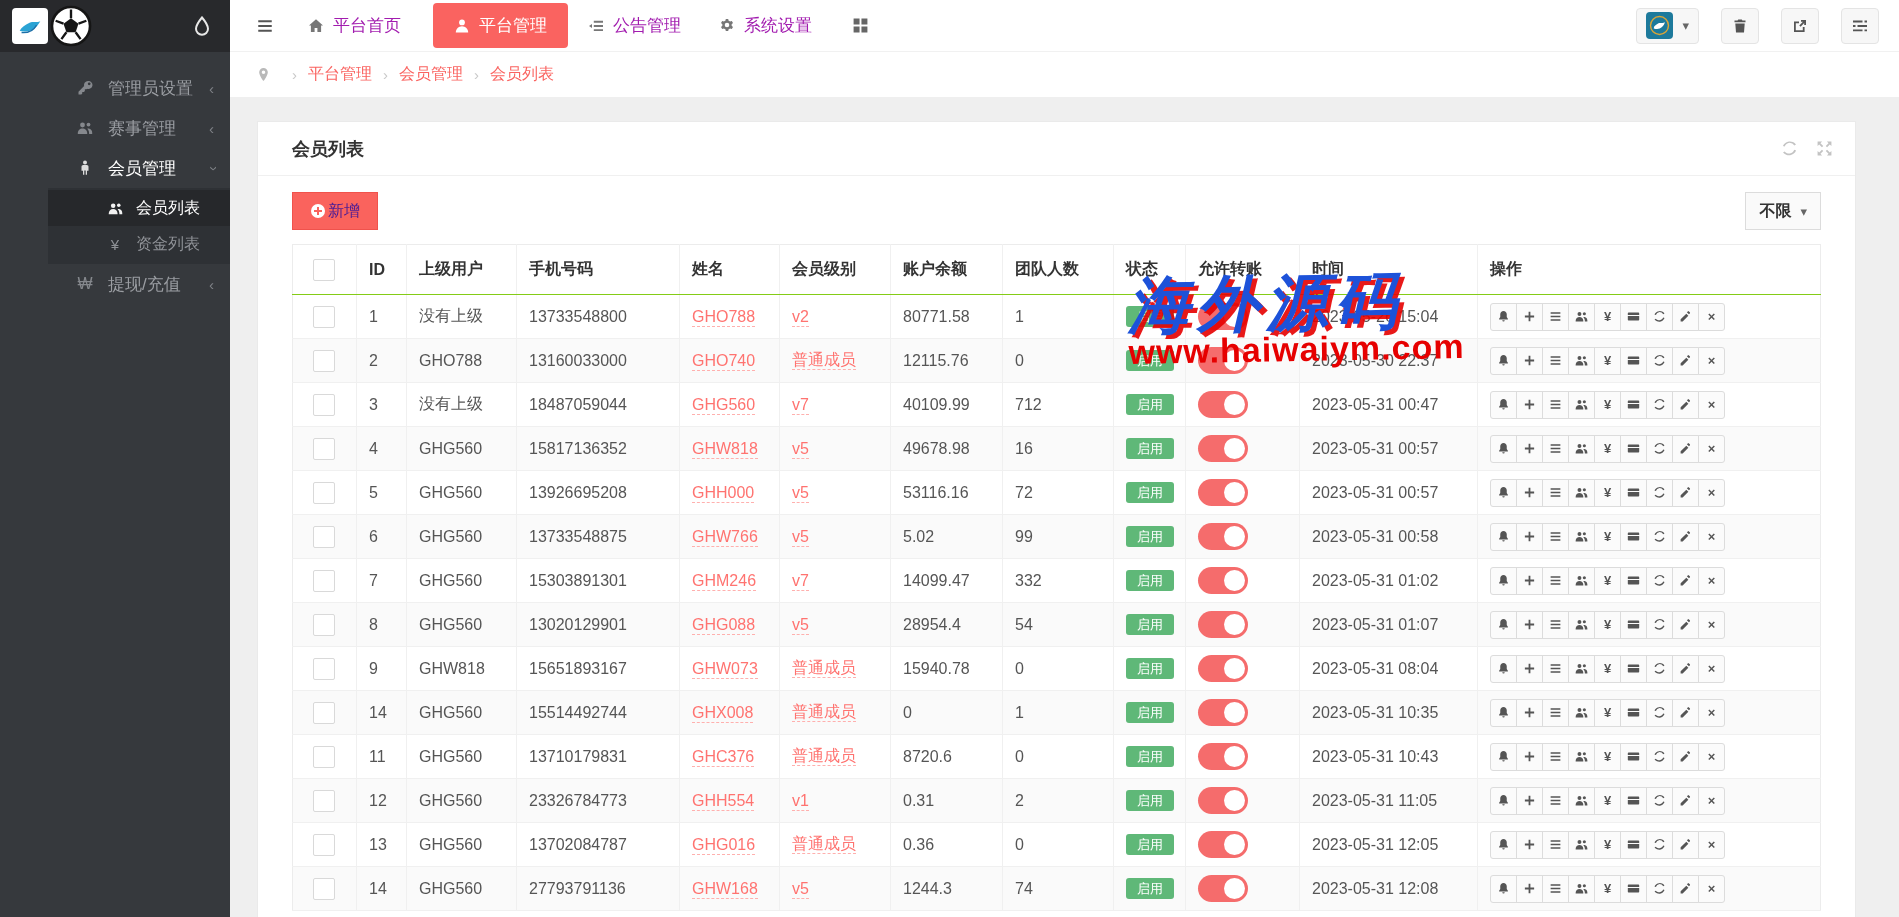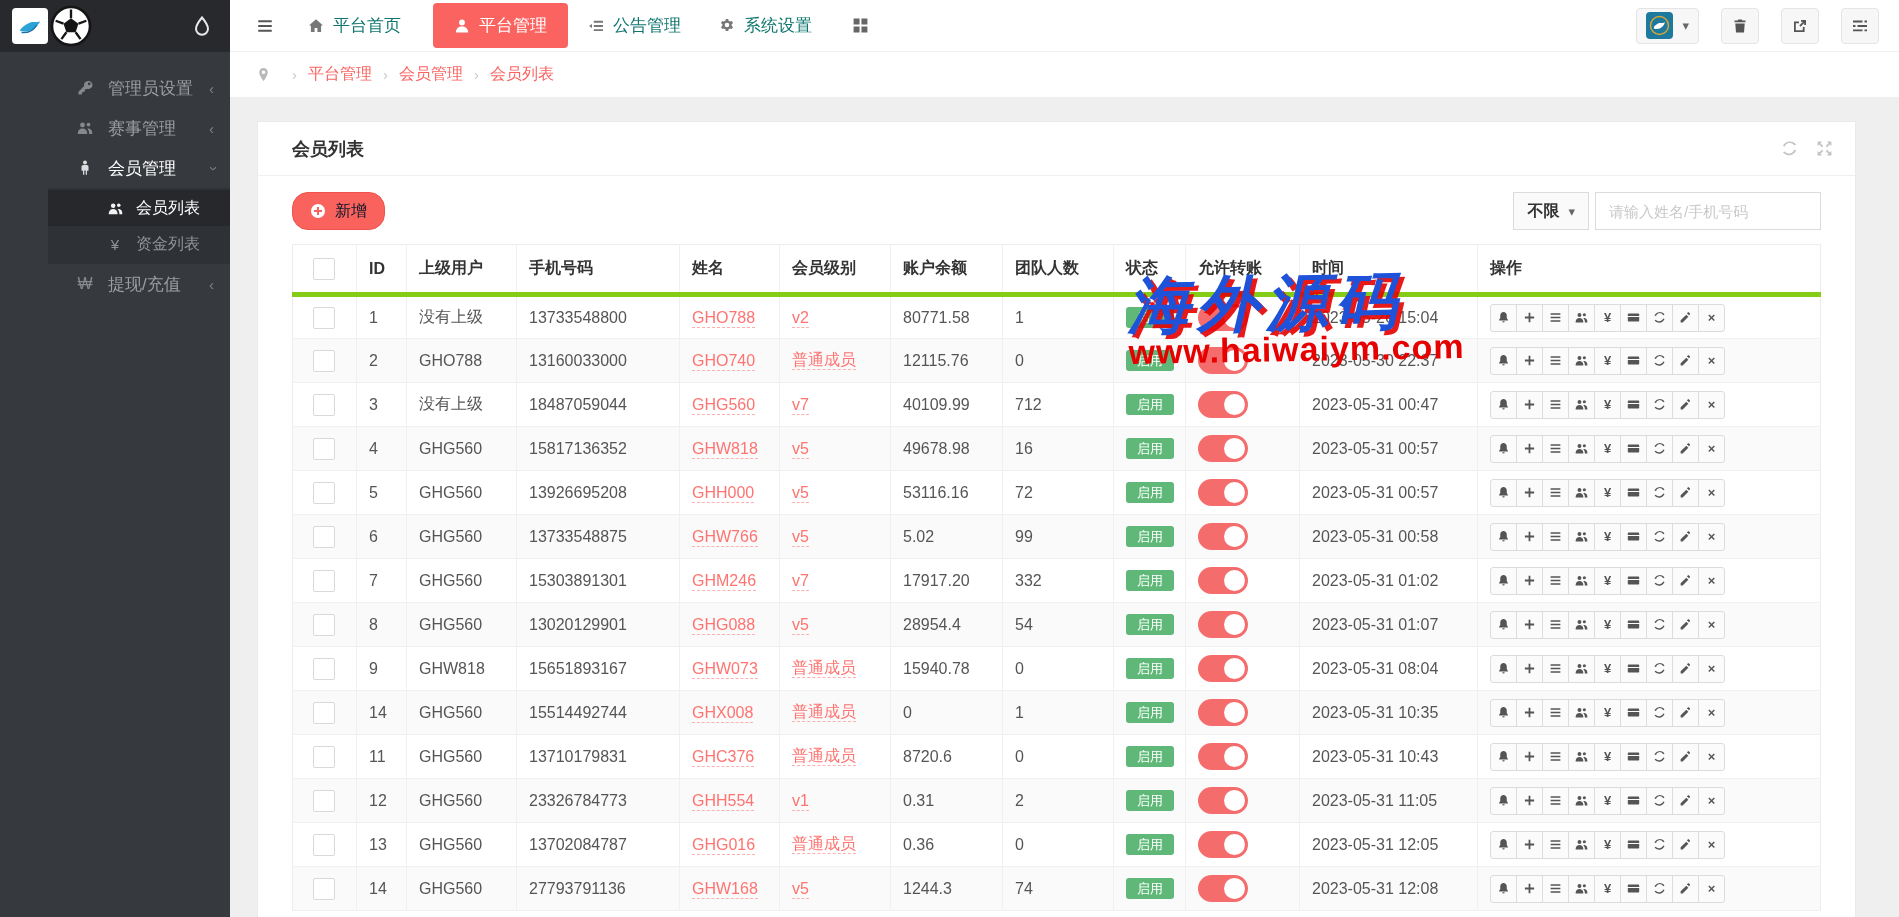--- a/index.html
+++ b/index.html
@@ -25,21 +25,21 @@
   .chev.down{transform:rotate(-90deg);}
   .submenu{background:#2e3135;padding:2px 0;}
   .s-item{height:36px;display:flex;align-items:center;padding-left:56px;color:#8f9297;font-size:16px;cursor:pointer;}
   .s-item .ic{width:22px;margin-right:10px;font-size:15px;}
   .s-item.active{background:#26282b;color:#fff;}
   .s-item.active .ic{color:#f2f2f2;}
 
   
   .topbar{position:absolute;left:230px;top:0;right:0;height:52px;background:#fff;border-bottom:1px solid #f1f1f1;display:flex;align-items:center;padding:0 20px 0 26px;z-index:20;}
   .burger{font-size:18px;color:#555;margin-right:34px;cursor:pointer;}
-  .nav-item{display:flex;align-items:center;gap:9px;font-size:17px;color:#0f766e;margin-right:38px;cursor:pointer;white-space:nowrap;}
+  .nav-item{display:flex;align-items:center;gap:9px;font-size:17px;color:#a21caf;margin-right:38px;cursor:pointer;white-space:nowrap;}
   .nav-item .ic{font-size:16px;color:#777;}
   .nav-item.active{background:#fa6360;color:#fff;padding:11px 21px;border-radius:4px;margin-right:20px;margin-left:-6px;}
   .nav-item.active .ic{color:#fff;}
   .grid-btn{font-size:17px;color:#666;cursor:pointer;margin-left:2px;}
   .tb-right{margin-left:auto;display:flex;gap:22px;align-items:center;}
   .tb-btn{height:36px;min-width:38px;border:1px solid #e4e4e4;background:#f7f7f7;border-radius:4px;display:flex;align-items:center;justify-content:center;color:#555;font-size:16px;cursor:pointer;padding:0 9px;gap:9px;}
   .avatar-tile{width:27px;height:27px;border-radius:4px;background:#1d7a9c;display:flex;align-items:center;justify-content:center;}
   .avatar-tile svg{width:23px;height:23px;}
   .caret{color:#666;font-size:13px;}
 
@@ -51,30 +51,30 @@
 
   
   .content{position:absolute;left:230px;top:97px;right:0;bottom:0;background:#efefef;padding:24px 43px 0 27px;}
   .panel{background:#fff;border:1px solid #eaeaea;height:870px;}
   .panel-h{height:54px;border-bottom:1px solid #f0f0f0;display:flex;align-items:center;padding:0 22px 0 34px;}
   .panel-title{font-size:18px;font-weight:bold;color:#333;}
   .panel-tools{margin-left:auto;display:flex;gap:18px;color:#c3c3c3;}
   .panel-tools .ic{font-size:17px;cursor:pointer;}
   .panel-b{padding:16px 34px 0;}
   .toolbar{display:flex;align-items:center;}
-  .btn-add{background:#fa635d;border:1px solid #f0524c;color:#0f172a;font-size:16px;height:38px;padding:0 17px;border-radius:16px;display:inline-flex;gap:9px;align-items:center;cursor:pointer;font-family:inherit;}
+  .btn-add{background:#fa635d;border:1px solid #f0524c;color:#4c1d95;font-size:16px;height:38px;padding:0 17px;border-radius:0;display:inline-flex;gap:2px;align-items:center;cursor:pointer;font-family:inherit;}
   .btn-add .ic{font-size:16px;}
   .toolbar-right{margin-left:auto;display:flex;}
   .btn-filter{height:38px;border:1px solid #dcdcdc;background:#fafafa;color:#333;font-size:16px;font-weight:bold;padding:0 13px;display:inline-flex;align-items:center;gap:9px;cursor:pointer;font-family:inherit;}
   .search-input{height:38px;width:226px;border:1px solid #dcdcdc;margin-left:6px;padding:0 13px;font-size:15px;color:#555;outline:none;font-family:inherit;}
   .search-input::placeholder{color:#c9c9c9;}
 
   
   table.tbl{width:100%;border-collapse:collapse;margin-top:14px;border:1px solid #ececec;table-layout:fixed;}
-  .tbl th{height:50px;font-size:16px;color:#333;font-weight:bold;text-align:left;padding-left:12px;border-bottom:5px solid #84cc16;background:#fff;}
+  .tbl th{height:50px;font-size:16px;color:#333;font-weight:bold;text-align:left;padding-left:12px;border-bottom:1px solid #84cc16;background:#fff;}
   .tbl td{height:44px;font-size:16px;color:#555;padding-left:12px;border-bottom:1px solid #f0f0f0;overflow:hidden;white-space:nowrap;}
   .tbl th + th, .tbl td + td{border-left:1px solid #f0f0f0;}
   .tbl tbody tr:nth-child(even){background:#fafafa;}
   .cb{display:inline-block;width:22px;height:22px;border:1px solid #d9d9d9;border-radius:2px;background:#fff;vertical-align:middle;cursor:pointer;}
   td.cbc, th.cbc{padding-left:20px;}
   .rlink{color:#ff7370;border-bottom:1px dashed #ffb0ae;padding-bottom:1px;cursor:pointer;text-decoration:none;}
   .badge{display:inline-block;background:#5fb878;color:#fff;font-size:13px;padding:4px 11px;border-radius:3px;line-height:1;}
   .switch{display:inline-block;width:50px;height:27px;background:#f56c6c;border-radius:14px;position:relative;cursor:pointer;vertical-align:middle;}
   .knob{position:absolute;right:3px;top:3px;width:21px;height:21px;background:#fff;border-radius:50%;}
   .ops{display:inline-flex;}
@@ -286,21 +286,20 @@
                 <rect x="4" y="7" width="8" height="2" fill="#fa635d"></rect>
               </svg>
             </span>
           <span>新增</span>
         </button>
         <div class="toolbar-right">
           <button class="btn-filter">
             <span>不限</span>
             <span class="caret">▾</span>
           </button>
-          <input class="search-input" type="text" placeholder="请输入姓名/手机号码" style="">
         </div>
       </div>
 
       <table class="tbl">
         <colgroup>
           <col style="width:64px">
             <col style="width:50px">
             <col style="width:110px">
             <col style="width:163px">
           <col style="width:100px">
@@ -773,21 +772,21 @@
                 </div></td>
   </tr>
 
   <tr>
     <td class="cbc"><span class="cb"></span></td>
     <td>7</td>
     <td>GHG560</td>
     <td>15303891301</td>
     <td><a class="rlink">GHM246</a></td>
     <td><a class="rlink">v7</a></td>
-    <td>17917.20</td>
+    <td>14099.47</td>
     <td>332</td>
     <td><span class="badge">启用</span></td>
     <td><span class="switch"><span class="knob"></span></span></td>
     <td>2023-05-31 01:02</td>
     <td><div class="ops">
                   <button class="op">
                     <span class="ic">
                       <svg viewBox="0 0 16 16">
                         <path d="M8 1.3c-2.2 0-4 1.8-4 4v3.2L2.6 10.8v.9h10.8v-.9L12 8.5V5.3c0-2.2-1.8-4-4-4zM6.5 12.6a1.5 1.5 0 0 0 3 0z"></path>
                       </svg>

